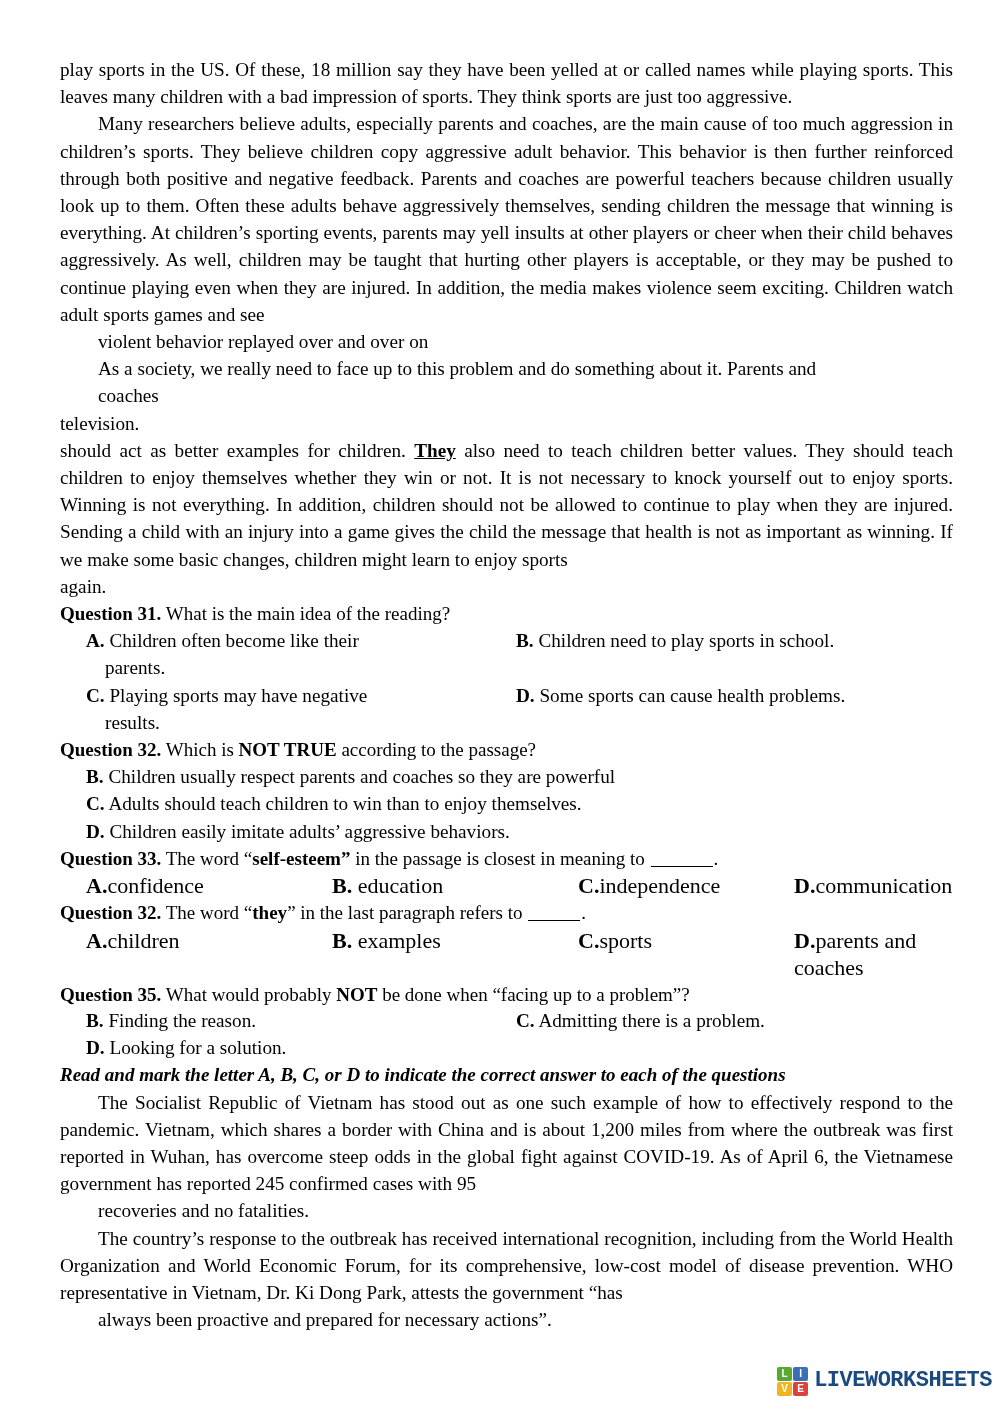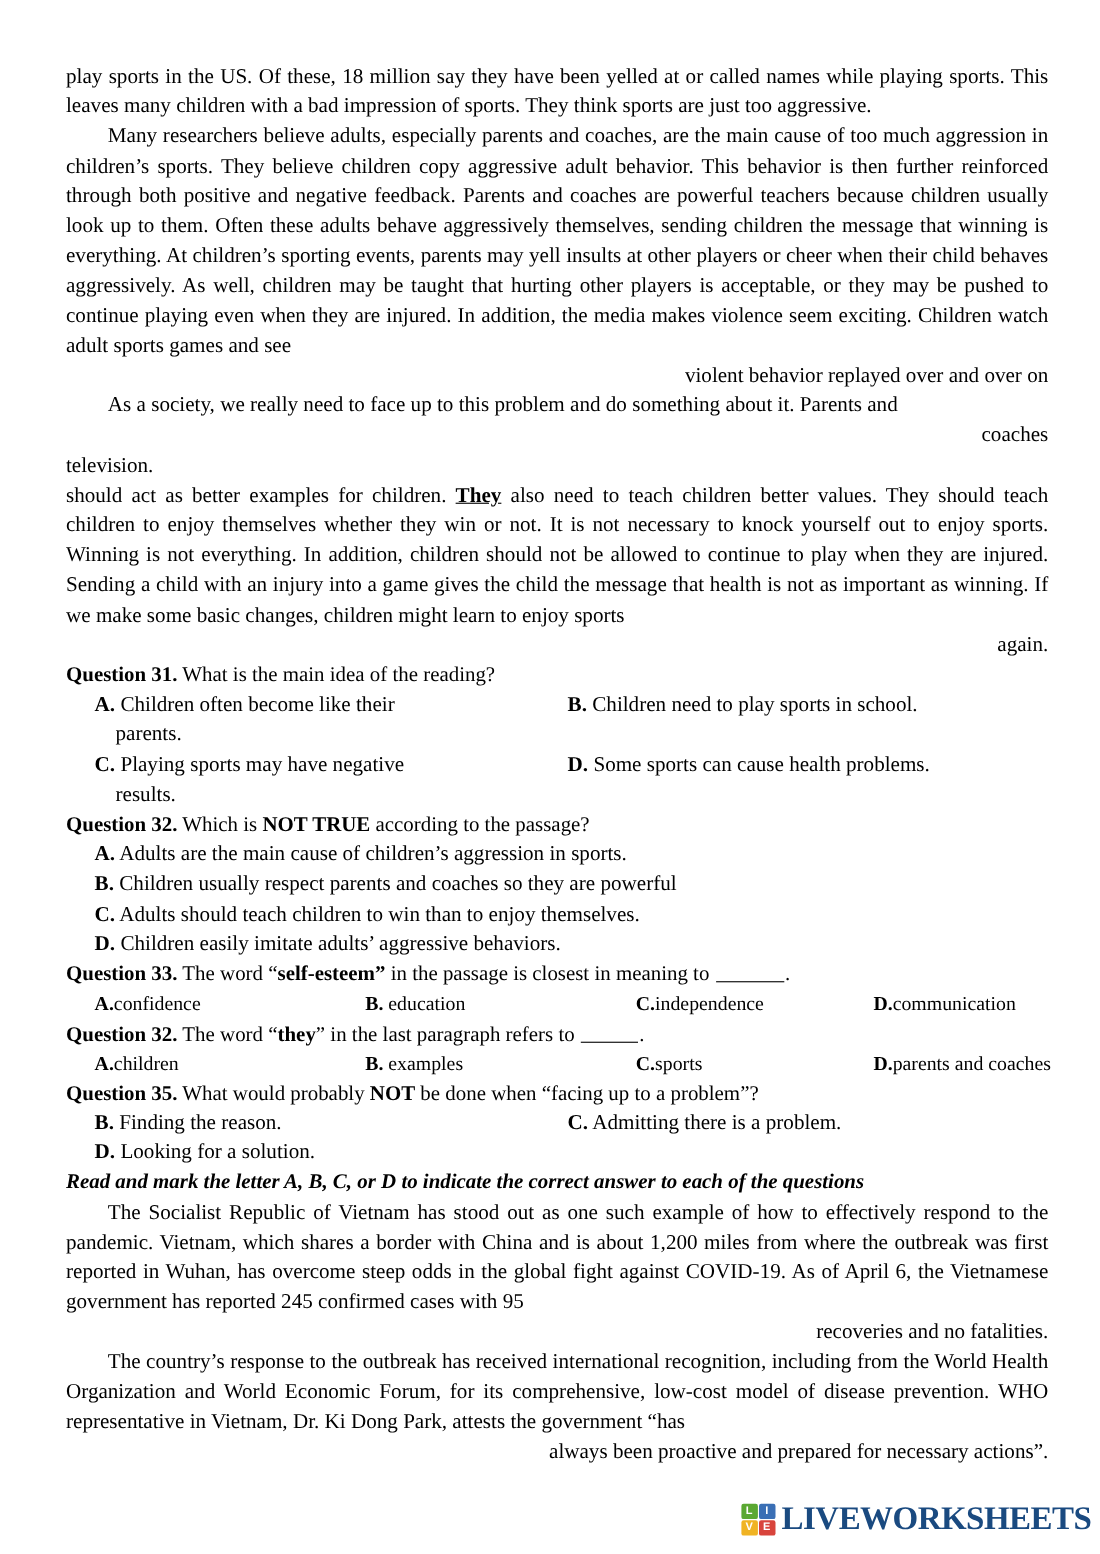--- a/index.html
+++ b/index.html
@@ -31,21 +31,21 @@
     text-align: justify;
     text-justify: inter-word;
     margin: 0 15px 0 0;
   }
   .para.indent {
     text-indent: 38px;
   }
   
   .para > .tail {
     display: block;
-    text-align: right;
+    text-align: left;
   }
   b, .b { font-weight: bold; }
   .bu { font-weight: bold; text-decoration: underline; }
   .bi { font-weight: bold; font-style: italic; }
 
   .qline {
     font-size: 19px;
     line-height: 27.2px;
     text-align: left;
   }
@@ -61,21 +61,21 @@
   }
   .opts2.tight { line-height: 26.6px; }
   .opts1 {
     font-size: 19.2px;
     line-height: 27.2px;
     padding-left: 26px;
   }
   .opts4 {
     display: grid;
     grid-template-columns: 246px 246px 216px 1fr;
-    font-size: 18px;
+    font-size: 22px;
     line-height: 27.2px;
     padding-left: 26px;
   }
   .opt { display: block; }
   .opt .ltr { font-weight: bold; }
   .opt .wrap2 { display: block; padding-left: 19px; }
 
   .blank {
     display: inline-block;
     width: 62px;
@@ -113,23 +113,23 @@
     height: 14px;
     border-radius: 2px;
     color: #ffffff;
     font-family: "Liberation Sans", sans-serif;
     font-weight: bold;
     font-size: 10px;
     line-height: 14px;
     text-align: center;
   }
   .logo-word {
-    font-family: Liberation Serif, serif;
+    font-family: Liberation Mono, monospace;
     font-weight: bold;
-    font-size: 30px;
+    font-size: 22px;
     letter-spacing: -0.5px;
     color: #1a4a80;
     line-height: 34px;
   }
 </style>
 </head>
 <body>
 
 <div class="page">
 
@@ -159,21 +159,20 @@
   <div class="qline"><span class="qlabel">Question 31.</span><span> What is the main idea of the reading?</span></div>
   <div class="opts2">
     <div class="opt"><span class="ltr">A.</span> <span>Children often become like their</span><span class="wrap2">parents.</span></div>
     <div class="opt"><span class="ltr">B.</span> <span>Children need to play sports in school.</span></div>
     <div class="opt"><span class="ltr">C.</span> <span>Playing sports may have negative</span><span class="wrap2">results.</span></div>
     <div class="opt"><span class="ltr">D.</span> <span>Some sports can cause health problems.</span></div>
   </div>
 
   <div class="qline"><span class="qlabel">Question 32.</span><span> Which is </span><span class="b">NOT TRUE</span><span> according to the passage?</span></div>
   <div class="opts1">
-    <div class="opt"><span class="ltr">A.</span> <span>Adults are the main cause of children’s aggression in sports.</span></div>
     <div class="opt"><span class="ltr">B.</span> <span>Children usually respect parents and coaches so they are powerful</span></div>
     <div class="opt"><span class="ltr">C.</span> <span>Adults should teach children to win than to enjoy themselves.</span></div>
     <div class="opt"><span class="ltr">D.</span> <span>Children easily imitate adults’ aggressive behaviors.</span></div>
   </div>
 
   <div class="qline"><span class="qlabel">Question 33.</span><span> The word “</span><span class="b">self-esteem”</span><span> in the passage is closest in meaning to </span><span class="blank"></span><span>.</span></div>
   <div class="opts4">
     <div class="opt"><span class="ltr">A.</span><span>confidence</span></div>
     <div class="opt"><span class="ltr">B.</span> <span>education</span></div>
     <div class="opt"><span class="ltr">C.</span><span>independence</span></div>

